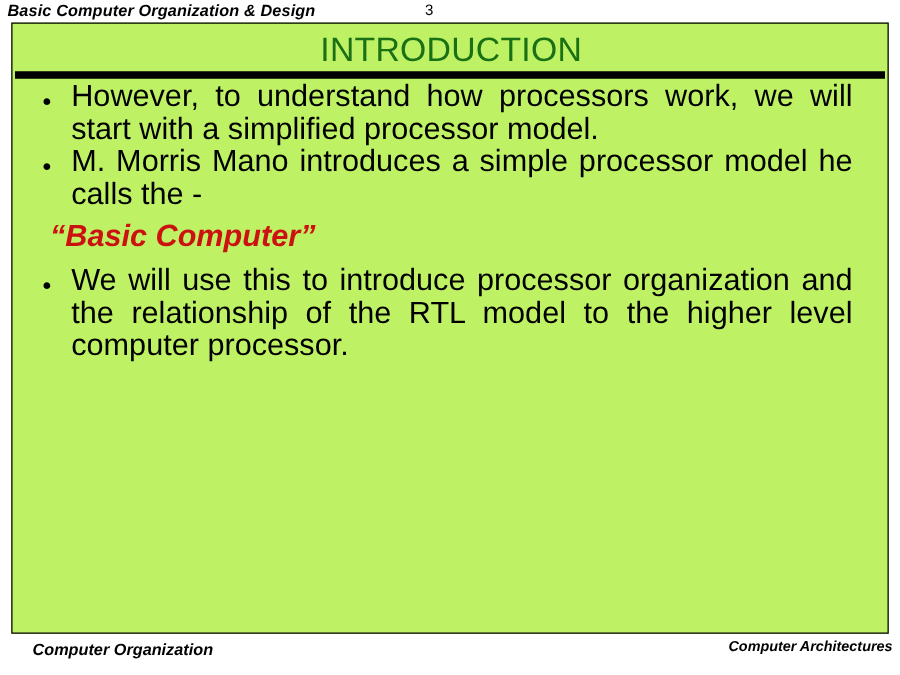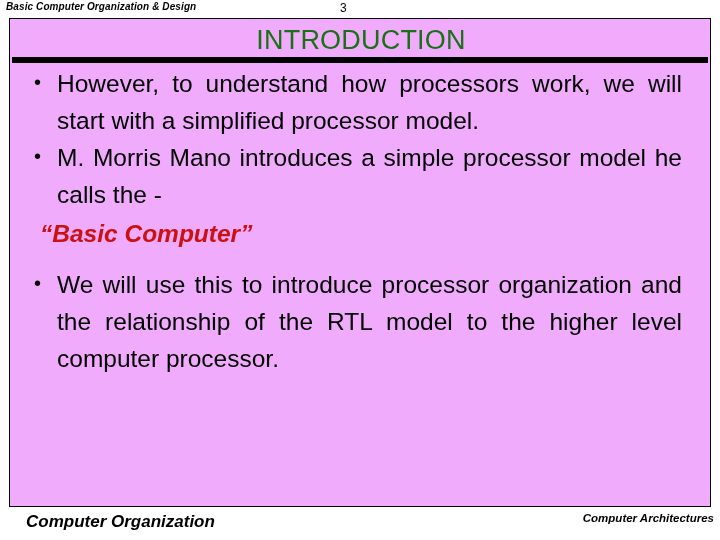--- a/index.html
+++ b/index.html
@@ -28,21 +28,21 @@
     position: absolute;
     left: 0;
     top: 0;
     width: 720px;
     height: 18px;
   }
   .header-title {
     position: absolute;
     left: 6px;
     top: 1px;
-    font-size: 10px;
+    font-size: 13px;
     font-weight: bold;
     font-style: italic;
     color: #000000;
     white-space: nowrap;
     letter-spacing: 0.1px;
   }
   .header-pagenum {
     position: absolute;
     left: 340px;
     top: 1px;
@@ -54,21 +54,21 @@
 
   
   .content-box {
     position: absolute;
     left: 9px;
     top: 18px;
     width: 702px;
     height: 489px;
     border: 1.5px solid #000000;
     box-sizing: border-box;
-    background: #f0abfc;
+    background: #bef264;
   }
 
   
   .slide-title {
     position: absolute;
     left: 0;
     top: 8px;
     width: 702px;
     text-align: center;
     font-size: 27px;
@@ -96,38 +96,38 @@
     width: 702px;
     height: 430px;
   }
 
   .bullet {
     position: relative;
     display: block;
     margin: 0 0 0 0;
     padding: 0 30px 0 47px;
     font-size: 24.5px;
-    line-height: 37px;
+    line-height: 26px;
     color: #000000;
     text-align: justify;
     text-justify: inter-word;
     font-weight: normal;
   }
   .bullet::before {
     content: "\2022";
     position: absolute;
     left: 24px;
     top: 0;
     font-size: 20px;
     line-height: 35.5px;
     color: #000000;
   }
   .bullet-1 { margin-top: 0px; }
   .bullet-2 { margin-top: 0; }
-  .bullet-3 { margin-top: 14px; }
+  .bullet-3 { margin-top: 4px; }
 
   .quote-line {
     display: block;
     padding: 0 30px;
     margin-top: 3px;
     font-size: 24.5px;
     line-height: 35.5px;
     color: #cc1111;
     font-weight: bold;
     font-style: italic;
@@ -138,21 +138,21 @@
     position: absolute;
     left: 0;
     top: 512px;
     width: 720px;
     height: 28px;
   }
   .footer-left {
     position: absolute;
     left: 26px;
     top: 0;
-    font-size: 17px;
+    font-size: 13px;
     font-weight: bold;
     font-style: italic;
     color: #000000;
     white-space: nowrap;
   }
   .footer-right {
     position: absolute;
     right: 6px;
     top: 0;
     font-size: 11.5px;

